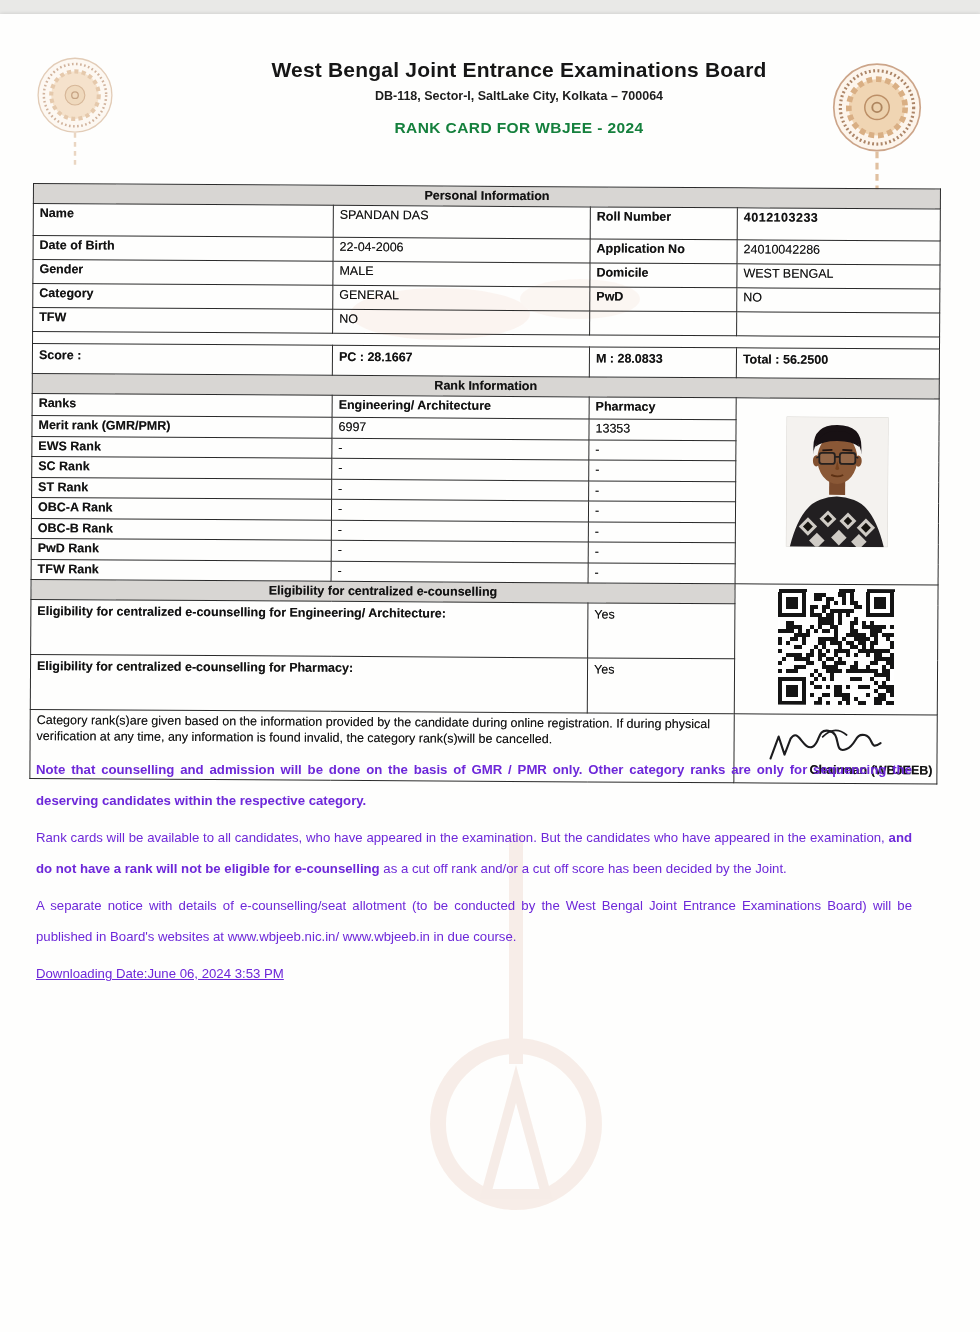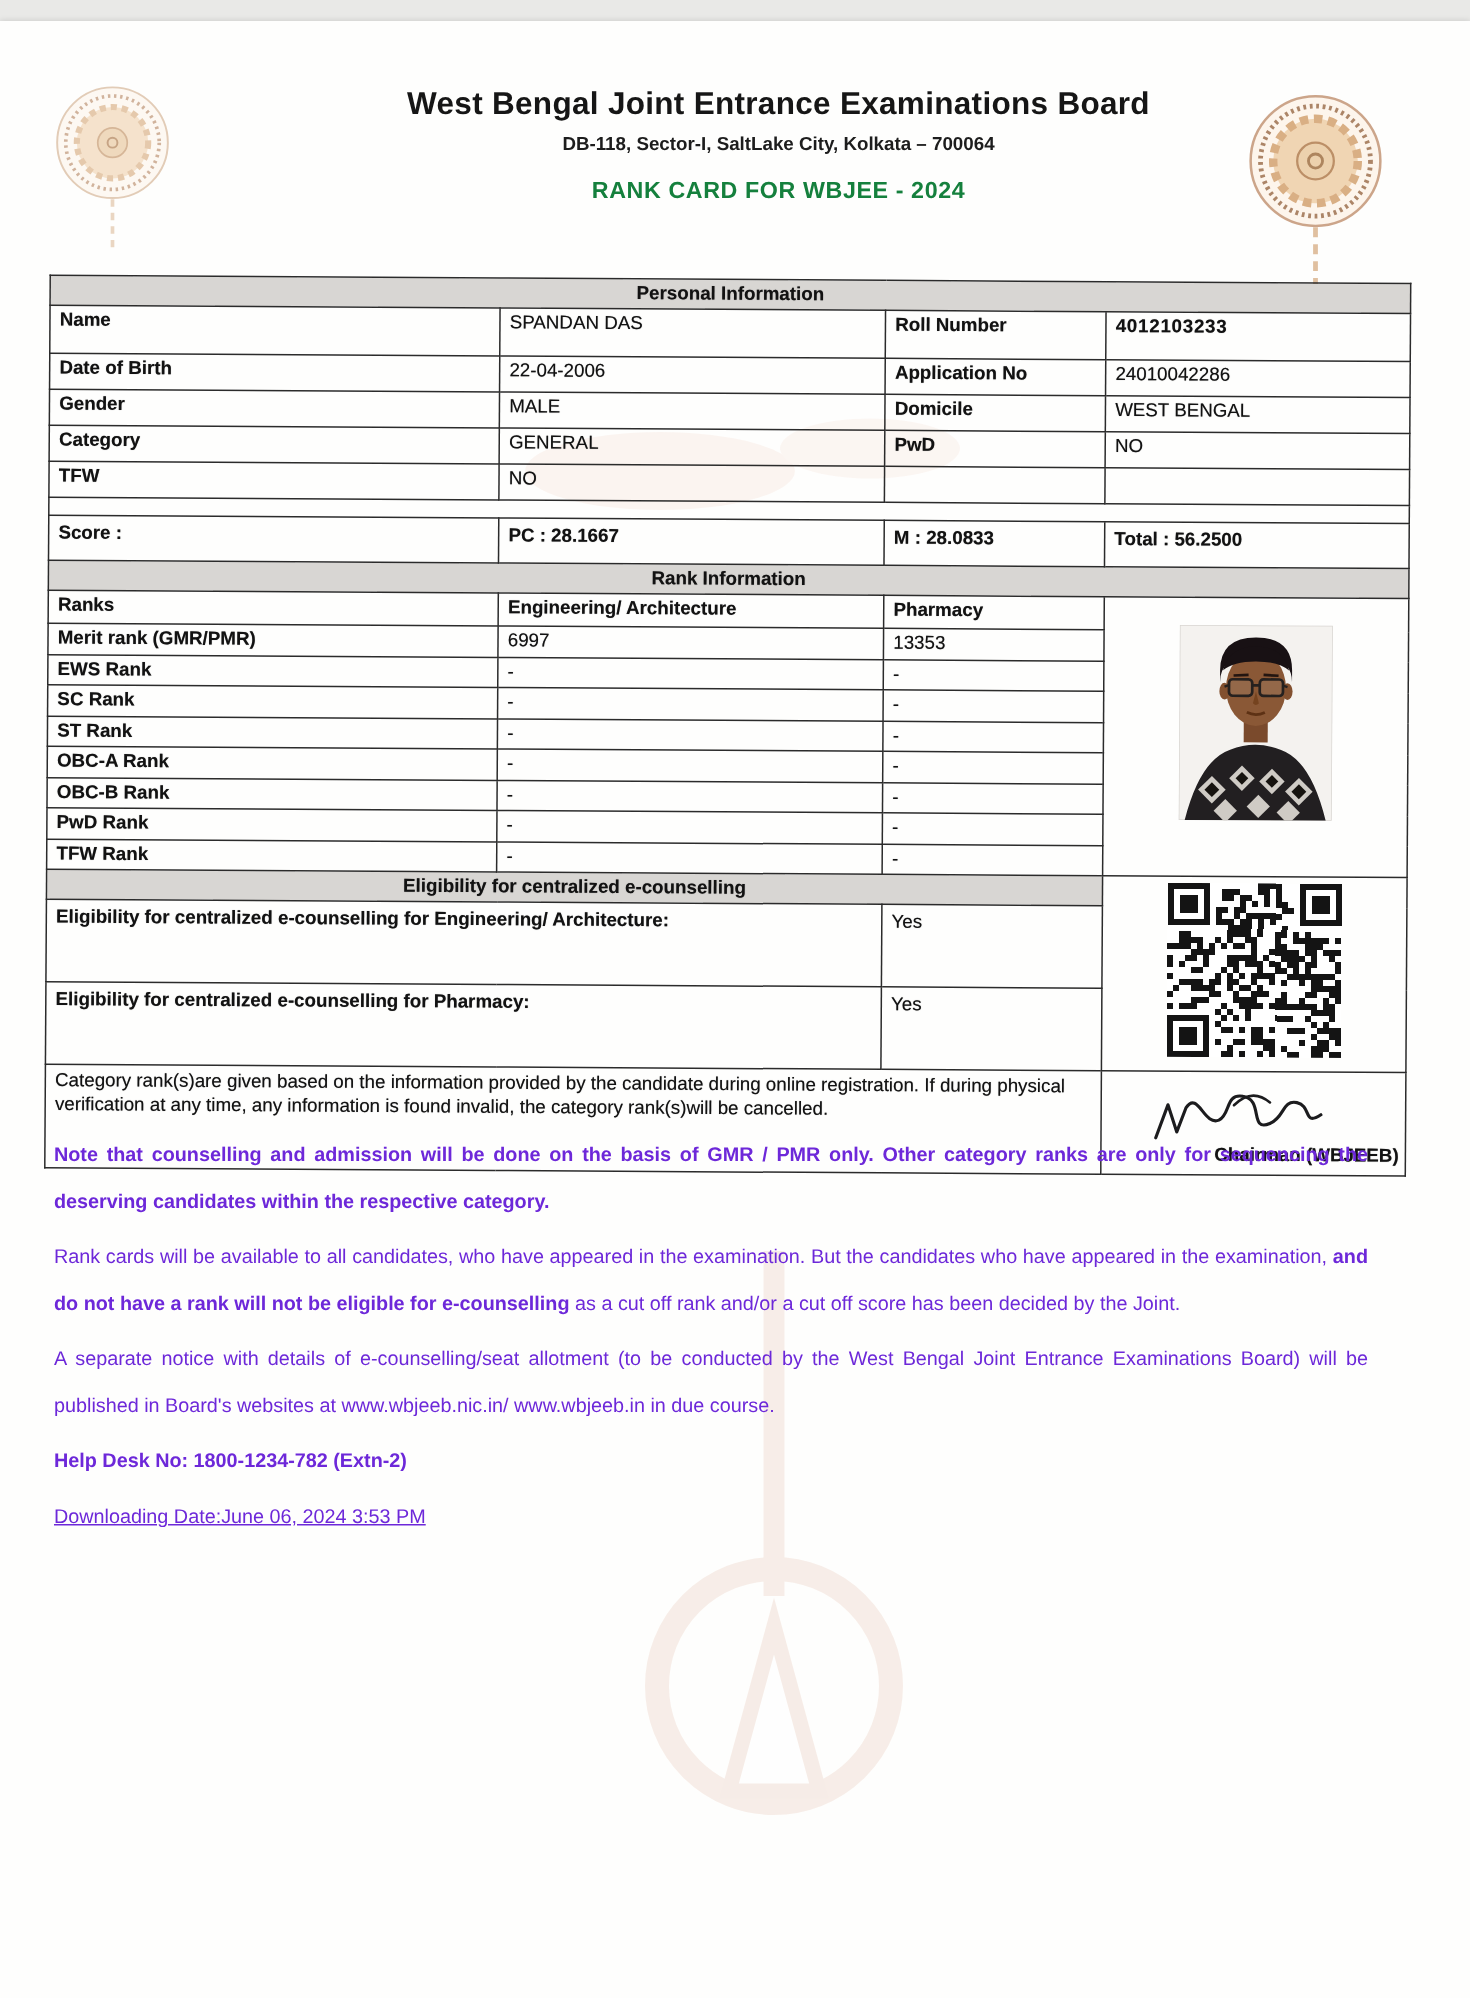--- a/index.html
+++ b/index.html
@@ -597,17 +597,16 @@
       </td>
     </tr>
   </tbody>
       </table>
   </div>
 
   <div class="notes">
     <p><span class="b">Note that counselling and admission will be done on the basis of GMR / PMR only. Other category ranks are only for sequencing the deserving candidates within the respective category.</span></p>
     <p><span>Rank cards will be available to all candidates, who have appeared in the examination. But the candidates who have appeared in the examination, </span><span class="b">and do not have a rank will not be eligible for e-counselling </span><span>as a cut off rank and/or a cut off score has been decided by the Joint.</span></p>
     <p><span>A separate notice with details of e-counselling/seat allotment (to be conducted by the West Bengal Joint Entrance Examinations Board) will be published in Board's websites at www.wbjeeb.nic.in/ www.wbjeeb.in in due course.</span></p>
-    <p class="helpdesk">Help Desk No: 1800-1234-782 (Extn-2)</p>
     <p class="dldate">Downloading Date:June 06, 2024 3:53 PM</p>
   </div>
 
 </div>
 
 </body></html>

